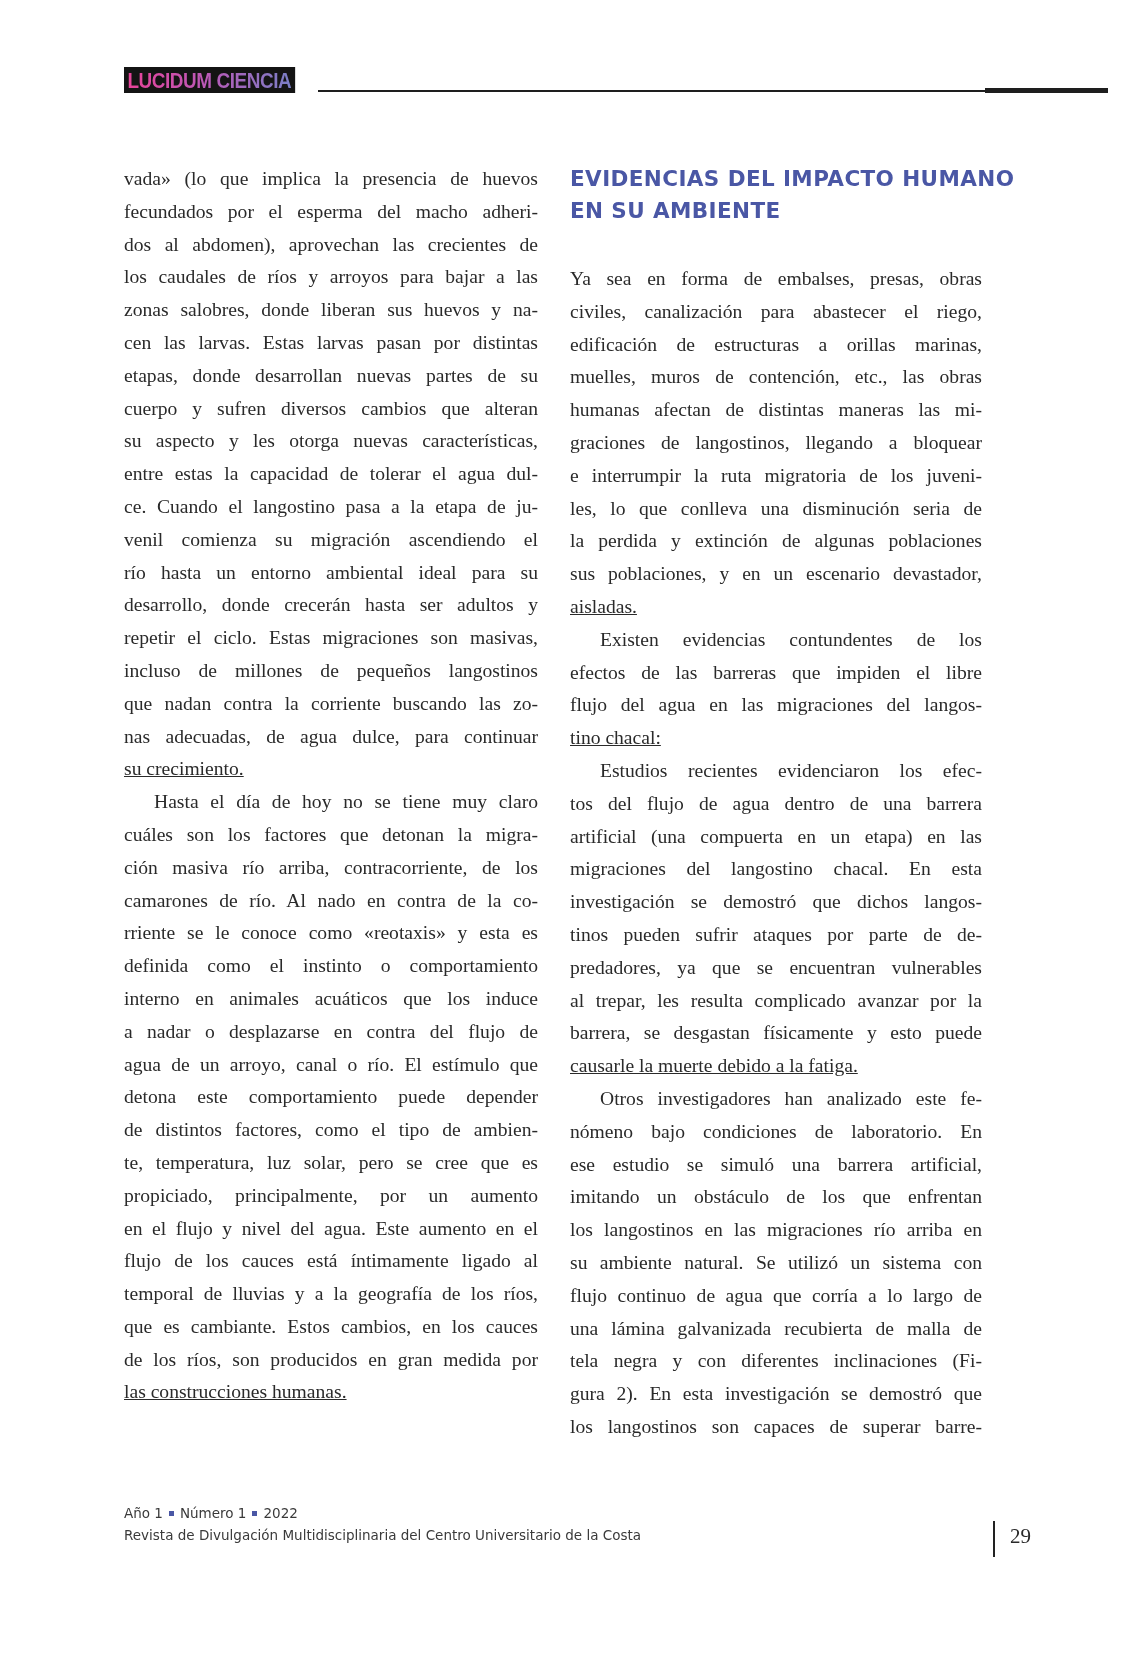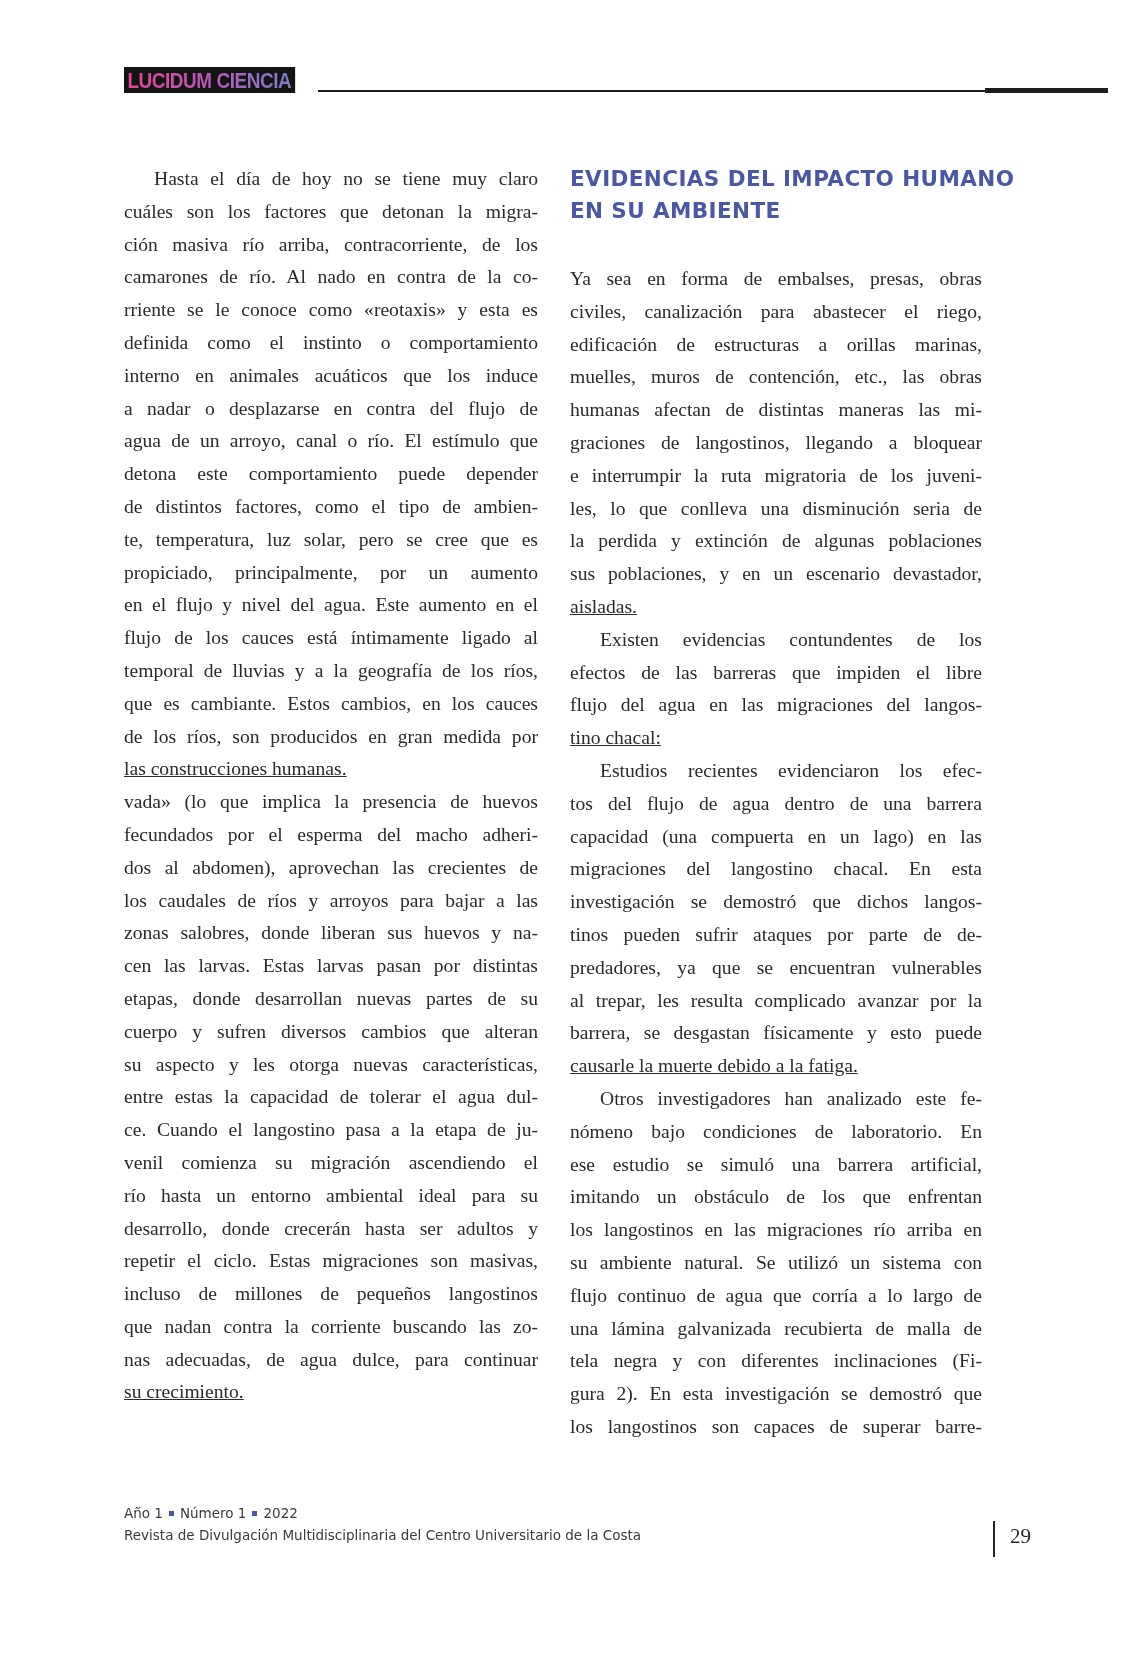--- a/index.html
+++ b/index.html
@@ -46,60 +46,60 @@
 <body>
 
 <div class="header-logo">
   <span>LUCIDUM CIENCIA</span>
 </div>
 <div class="header-rule"></div>
 <div class="header-rule-thick"></div>
 
 <div class="col col-left" id="left-col">
     <div>
+      <span class="line">vada» (lo que implica la presencia de huevos</span>
+      <span class="line">fecundados por el esperma del macho adheri-</span>
+      <span class="line">dos al abdomen), aprovechan las crecientes de</span>
+      <span class="line">los caudales de ríos y arroyos para bajar a las</span>
+      <span class="line">zonas salobres, donde liberan sus huevos y na-</span>
+      <span class="line">cen las larvas. Estas larvas pasan por distintas</span>
+      <span class="line">etapas, donde desarrollan nuevas partes de su</span>
+      <span class="line">cuerpo y sufren diversos cambios que alteran</span>
+      <span class="line">su aspecto y les otorga nuevas características,</span>
+      <span class="line">entre estas la capacidad de tolerar el agua dul-</span>
+      <span class="line">ce. Cuando el langostino pasa a la etapa de ju-</span>
+      <span class="line">venil comienza su migración ascendiendo el</span>
+      <span class="line">río hasta un entorno ambiental ideal para su</span>
+      <span class="line">desarrollo, donde crecerán hasta ser adultos y</span>
+      <span class="line">repetir el ciclo. Estas migraciones son masivas,</span>
+      <span class="line">incluso de millones de pequeños langostinos</span>
+      <span class="line">que nadan contra la corriente buscando las zo-</span>
+      <span class="line">nas adecuadas, de agua dulce, para continuar</span>
+      <span class="line last">su crecimiento.</span>
+    </div>
+    <div>
       <span class="line indent">Hasta el día de hoy no se tiene muy claro</span>
       <span class="line">cuáles son los factores que detonan la migra-</span>
       <span class="line">ción masiva río arriba, contracorriente, de los</span>
       <span class="line">camarones de río. Al nado en contra de la co-</span>
       <span class="line">rriente se le conoce como «reotaxis» y esta es</span>
       <span class="line">definida como el instinto o comportamiento</span>
       <span class="line">interno en animales acuáticos que los induce</span>
       <span class="line">a nadar o desplazarse en contra del flujo de</span>
       <span class="line">agua de un arroyo, canal o río. El estímulo que</span>
       <span class="line">detona este comportamiento puede depender</span>
       <span class="line">de distintos factores, como el tipo de ambien-</span>
       <span class="line">te, temperatura, luz solar, pero se cree que es</span>
       <span class="line">propiciado, principalmente, por un aumento</span>
       <span class="line">en el flujo y nivel del agua. Este aumento en el</span>
       <span class="line">flujo de los cauces está íntimamente ligado al</span>
       <span class="line">temporal de lluvias y a la geografía de los ríos,</span>
       <span class="line">que es cambiante. Estos cambios, en los cauces</span>
       <span class="line">de los ríos, son producidos en gran medida por</span>
       <span class="line last">las construcciones humanas.</span>
-    </div>
-    <div>
-      <span class="line">vada» (lo que implica la presencia de huevos</span>
-      <span class="line">fecundados por el esperma del macho adheri-</span>
-      <span class="line">dos al abdomen), aprovechan las crecientes de</span>
-      <span class="line">los caudales de ríos y arroyos para bajar a las</span>
-      <span class="line">zonas salobres, donde liberan sus huevos y na-</span>
-      <span class="line">cen las larvas. Estas larvas pasan por distintas</span>
-      <span class="line">etapas, donde desarrollan nuevas partes de su</span>
-      <span class="line">cuerpo y sufren diversos cambios que alteran</span>
-      <span class="line">su aspecto y les otorga nuevas características,</span>
-      <span class="line">entre estas la capacidad de tolerar el agua dul-</span>
-      <span class="line">ce. Cuando el langostino pasa a la etapa de ju-</span>
-      <span class="line">venil comienza su migración ascendiendo el</span>
-      <span class="line">río hasta un entorno ambiental ideal para su</span>
-      <span class="line">desarrollo, donde crecerán hasta ser adultos y</span>
-      <span class="line">repetir el ciclo. Estas migraciones son masivas,</span>
-      <span class="line">incluso de millones de pequeños langostinos</span>
-      <span class="line">que nadan contra la corriente buscando las zo-</span>
-      <span class="line">nas adecuadas, de agua dulce, para continuar</span>
-      <span class="line last">su crecimiento.</span>
     </div>
   </div>
 
 <div class="col col-right">
   <div class="heading">
     <div>EVIDENCIAS DEL IMPACTO HUMANO</div>
     <div>EN SU AMBIENTE</div>
   </div>
   <div id="right-col">
       <div>
@@ -117,21 +117,21 @@
       </div>
       <div>
         <span class="line indent">Existen evidencias contundentes de los</span>
         <span class="line">efectos de las barreras que impiden el libre</span>
         <span class="line">flujo del agua en las migraciones del langos-</span>
         <span class="line last">tino chacal:</span>
       </div>
       <div>
         <span class="line indent">Estudios recientes evidenciaron los efec-</span>
         <span class="line">tos del flujo de agua dentro de una barrera</span>
-        <span class="line">capacidad (una compuerta en un lago) en las</span>
+        <span class="line">artificial (una compuerta en un etapa) en las</span>
         <span class="line">migraciones del langostino chacal. En esta</span>
         <span class="line">investigación se demostró que dichos langos-</span>
         <span class="line">tinos pueden sufrir ataques por parte de de-</span>
         <span class="line">predadores, ya que se encuentran vulnerables</span>
         <span class="line">al trepar, les resulta complicado avanzar por la</span>
         <span class="line">barrera, se desgastan físicamente y esto puede</span>
         <span class="line last">causarle la muerte debido a la fatiga.</span>
       </div>
       <div>
         <span class="line indent">Otros investigadores han analizado este fe-</span>

